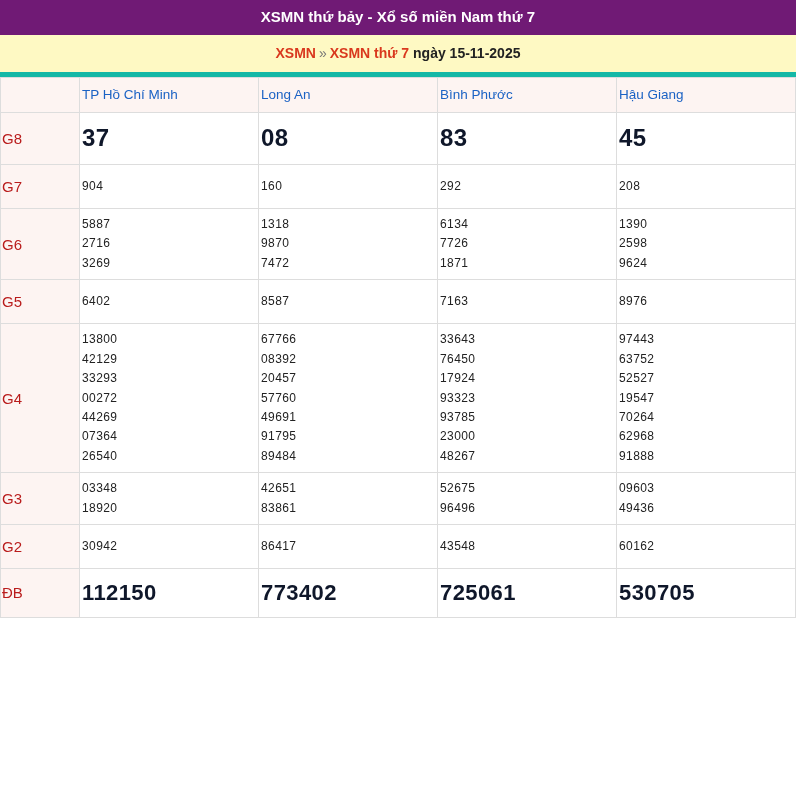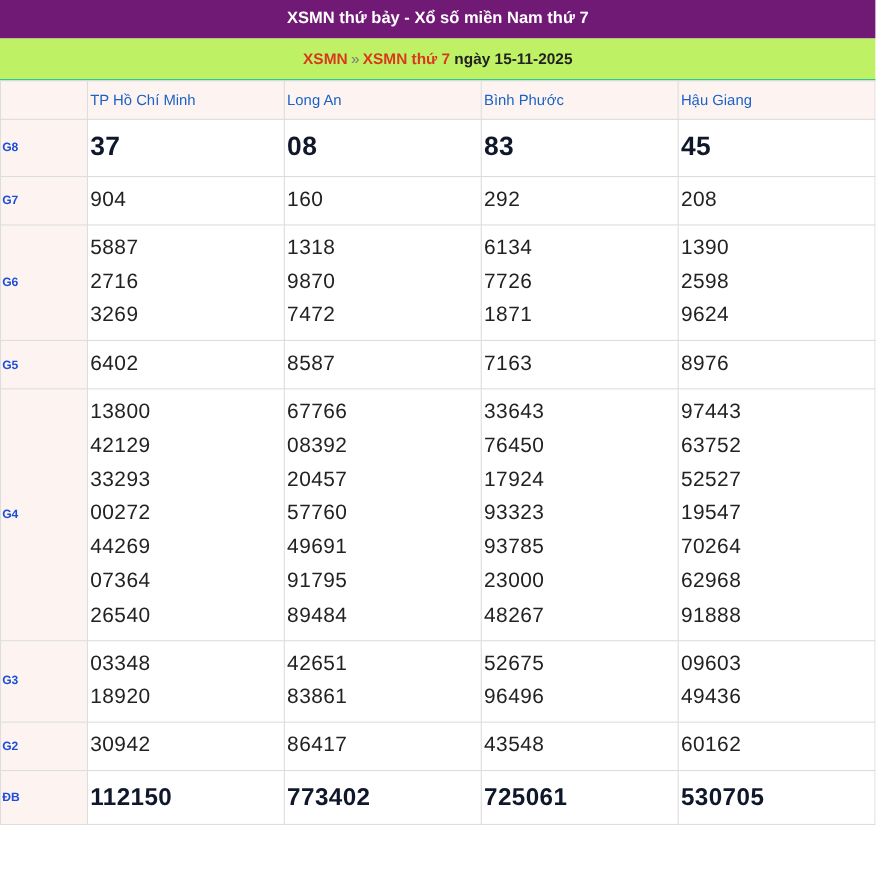--- a/index.html
+++ b/index.html
@@ -19,26 +19,26 @@
   .title-bar {
     background: #701a75;
     color: #ffffff;
     text-align: center;
     font-size: 15px;
     font-weight: bold;
     padding: 8px 6px 9px 6px;
     line-height: 1.2;
   }
   .breadcrumb {
-    background: #bef264;
+    background: #fef9c3;
     text-align: center;
     font-size: 14px;
     padding: 10px 6px 11px 6px;
     color: #333333;
-    border-bottom: 1px solid #14b8a6;
+    border-bottom: 5px solid #14b8a6;
   }
   .breadcrumb a {
     color: #d9381e;
     text-decoration: none;
     font-weight: bold;
   }
   .breadcrumb .sep {
     color: #777777;
     margin: 0 3px;
     font-weight: normal;
@@ -68,26 +68,26 @@
     color: #1b62c4;
     text-decoration: none;
   }
   table.result thead th.corner {
     width: 74px;
     background: #fdf4f2;
   }
   td.prize-label {
     width: 74px;
     background: #fdf4f2;
-    font-size: 11px;
-    color: #1d4ed8;
-    font-weight: bold;
+    font-size: 15px;
+    color: #b91c1c;
+    font-weight: normal;
   }
   td.nums {
-    font-size: 19px;
+    font-size: 12px;
     color: #222222;
     line-height: 1.62;
     padding: 6px 2px;
     letter-spacing: 0.4px;
   }
   tr.row-g8 td.nums,
   tr.row-db td.nums {
     color: #0f172a;
     font-weight: bold;
     font-size: 22px;

